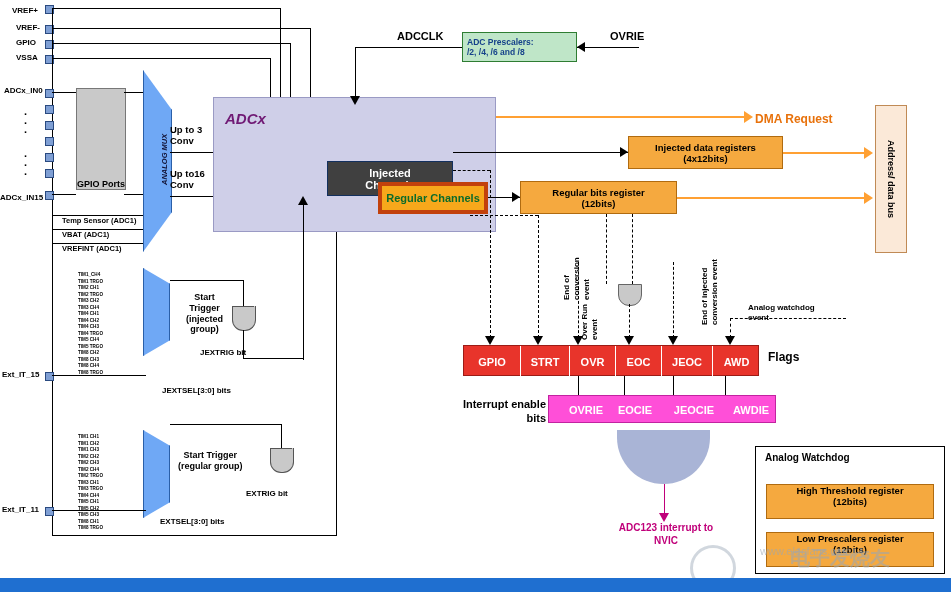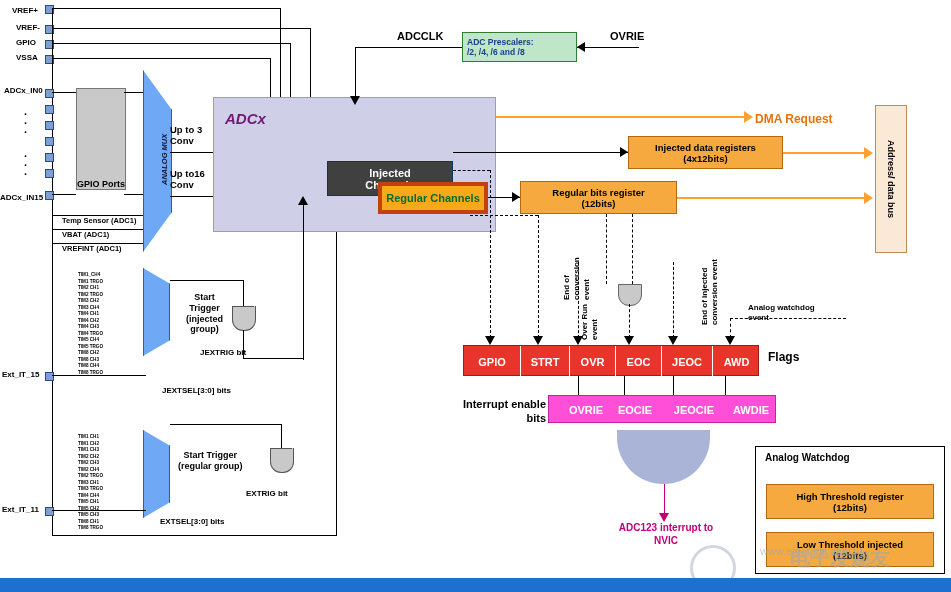--- a/index.html
+++ b/index.html
@@ -66,21 +66,21 @@
 
   
   .ienable{left:548px;top:395px;width:228px;height:28px;background:#FF4FD8;border:1px solid #c223a0;}
   .iecell{position:absolute;top:0;height:28px;display:flex;align-items:center;justify-content:center;color:#fff;font-weight:bold;font-size:11px;}
   .ie-label{position:absolute;left:428px;top:398px;font-weight:bold;font-size:11px;width:118px;text-align:right;line-height:1.25;}
 
   
   .wdog{left:755px;top:446px;width:190px;height:128px;background:#fff;border:1px solid #000;}
   .wdog-title{position:absolute;left:765px;top:452px;font-weight:bold;font-size:10px;}
   .wdbox{position:absolute;left:766px;width:166px;height:33px;background:#F5A93F;border:1px solid #b06b10;
-         display:flex;align-items:center;justify-content:center;flex-direction:column;font-weight:bold;font-size:9.5px;color:#000;}
+         display:flex;align-items:center;flex-direction:column;font-weight:bold;font-size:9.5px;color:#000;}
 
   
   .mux{
     position:absolute;left:143px;top:70px;width:27px;height:180px;background:#6FA8F5;border:1px solid #2a5fa8;
     clip-path:polygon(0 0,100% 22%,100% 78%,0 100%);
   }
   .mux-label{position:absolute;left:146px;top:128px;font-size:7.5px;font-weight:bold;font-style:italic;color:#113;
     transform:rotate(-90deg);transform-origin:left top;white-space:nowrap;}
 
   .trig{
@@ -322,21 +322,21 @@
   <div class="nvic-text" style="white-space:pre;">ADC123 interrupt to
 NVIC</div>
 
   <div class="box wdog"></div>
   <div class="wdog-title">Analog Watchdog</div>
   <div class="wdbox" style="top:484px;">
     <span>High Threshold register</span>
     <span>(12bits)</span>
   </div>
   <div class="wdbox" style="top:532px;">
-    <span>Low Threshold injected</span>
+    <span>Low Prescalers register</span>
     <span>(12bits)</span>
   </div>
 
   <div class="trig" style="left:143px;top:268px;height:86px;"></div>
   <div class="chlist" style="left:78px;top:272px;">TIM1_CH4
 TIM1 TRGO
 TIM2 CH1
 TIM2 TRGO
 TIM3 CH2
 TIM3 CH4

